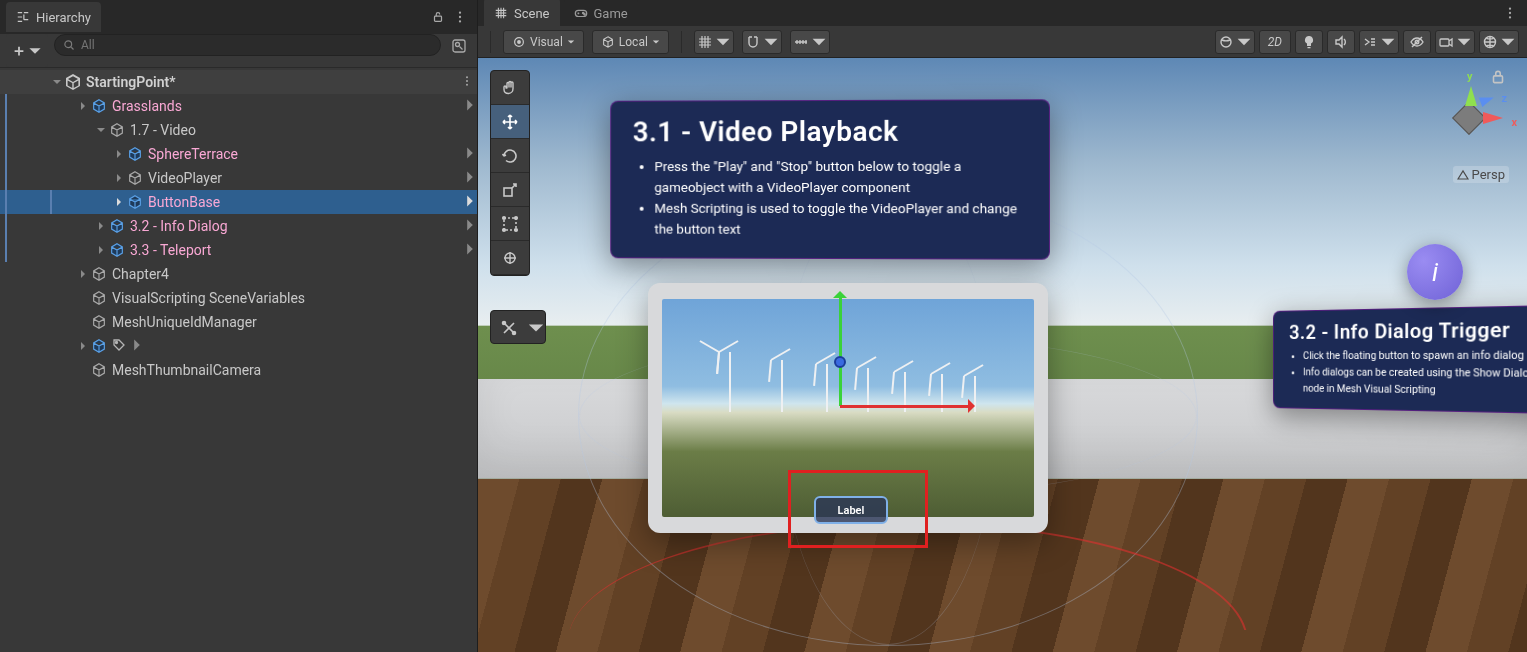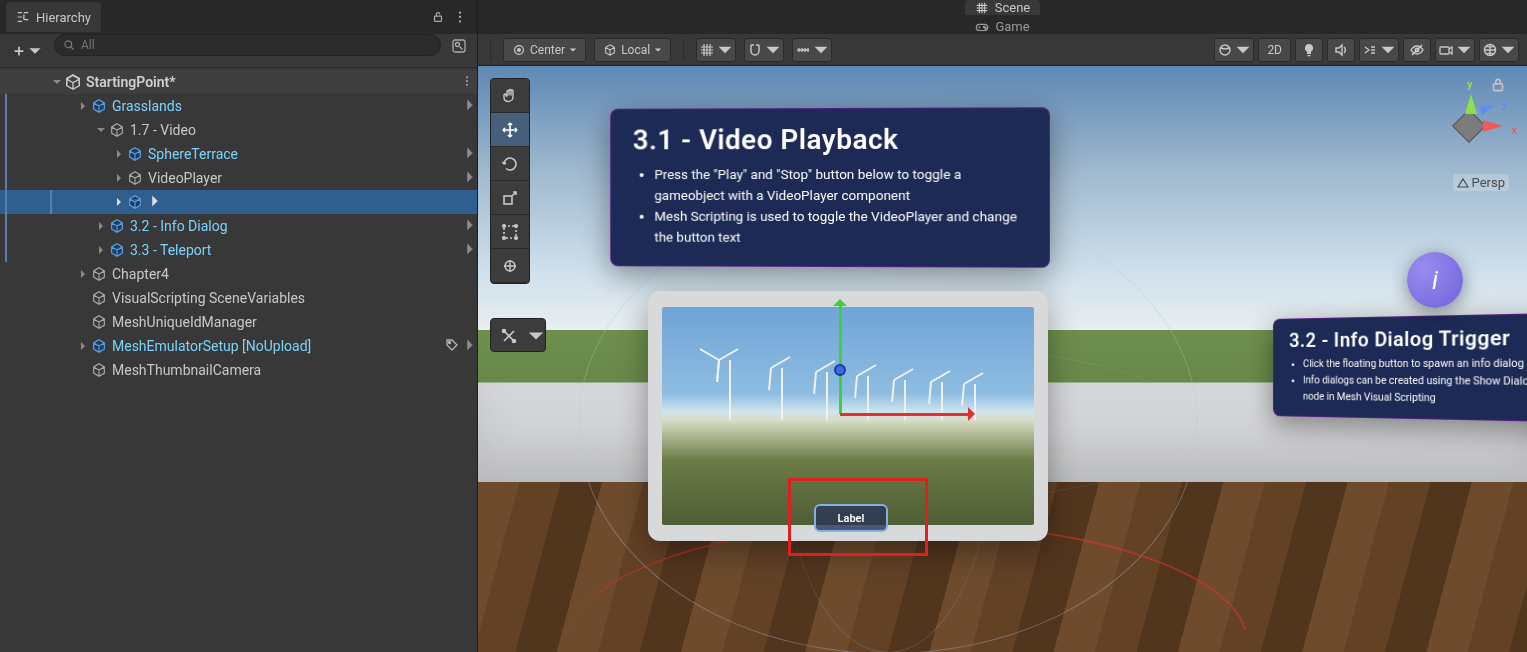--- a/index.html
+++ b/index.html
@@ -26,37 +26,37 @@
   .row { display:flex; align-items:center; height:24px; position:relative; }
   .row .indent { flex-shrink:0; }
   .row .foldout { width:14px; height:14px; flex-shrink:0; display:flex; align-items:center; justify-content:center; color:#8a8a8a; }
   .row .foldout.none { visibility:hidden; }
   .row .obj-icon { width:18px; height:18px; flex-shrink:0; margin-right:4px; display:flex; align-items:center; justify-content:center; }
   .row .label { flex:1; white-space:nowrap; overflow:hidden; text-overflow:ellipsis; }
   .row .chevron-r { width:14px; height:14px; color:#8a8a8a; }
   .row.scene { font-weight:600; color:#d0d0d0; background:#3f3f3f;}
   .row.selected { background:#2e5f8f; color:#fff; }
   .row.selected .foldout, .row.selected .chevron-r { color:#dcdcdc;}
-  .row.prefab .label { color:#7dd3fc; }
+  .row.prefab .label { color:#f9a8d4; }
   .row .kebab { color:#a9a9a9; padding:0 4px;}
   .row .tag-icon { color:#b4b4b4; margin-right:4px;}
   .bar-marker { position:absolute; left:0; top:0; bottom:0; width:3px; }
   .bar-marker.m1 { background:#5a7fb0; left:5px; width:2px;}
   .bar-marker.m2 { background:#5a7fb0; left:50px; width:2px;}
 
   
   .right { flex:1; height:100%; display:flex; flex-direction:column; background:#282828; }
-  .r-tabs { height:34px; display:flex; align-items:center; background:#282828; gap:4px; padding:0 6px;flex-direction:column;}
+  .r-tabs { height:26px; display:flex; align-items:center; background:#282828; gap:4px; padding:0 6px;}
   .r-tabs .tab.inactive { background:#282828; color:#9a9a9a;}
   .scene-toolbar { height:32px; background:#383838; display:flex; align-items:center; padding:0 8px; gap:8px; border-bottom:1px solid #222;}
   .pill { display:flex; align-items:center; gap:4px; height:24px; padding:0 8px; background:#484848; border:1px solid #2a2a2a; border-radius:3px; font-size:12px; color:#c8c8c8;}
   .pill svg { width:14px; height:14px; }
   .pill .caret { width:8px; height:8px; }
   .vsep { width:1px; height:22px; background:#2a2a2a; margin:0 4px;}
-  .tb-right { margin-left:auto; display:flex; align-items:center; gap:4px;}
+  .tb-right { margin-left:auto; display:flex; align-items:center; gap:4px;font-style:italic;}
   .tb-btn { width:28px; height:24px; display:flex; align-items:center; justify-content:center; background:#484848; border:1px solid #2a2a2a; border-radius:3px; color:#c8c8c8;}
   .tb-btn.text { width:auto; padding:0 8px; font-size:12px;}
   .tb-btn svg { width:16px; height:16px; }
   .tb-btn.split { width:40px; gap:2px;}
 
   .viewport { flex:1; position:relative; overflow:hidden; background:#000;}
 
   
   .sky { position:absolute; inset:0; background:linear-gradient(to bottom,#5e88b5 0%, #9fb9cf 18%, #cfe0ec 35%, #e8eef0 45%, #6e8f4e 45.1%, #5b7a3f 72%, #5a4630 72.1%, #4a3a28 100%);}
   .floor-wall { position:absolute; left:0; right:0; top:54%; bottom:0; }
@@ -278,20 +278,21 @@
           <div class="foldout ">
             <svg viewBox="0 0 10 10" width="10" height="10" fill="currentColor">
               <path d="M3 1l4 4-4 4z"></path>
             </svg>
           </div>
           <div class="obj-icon">
             <svg viewBox="0 0 18 18" width="16" height="16" fill="#1e3a5a" stroke="#5aa0e6" stroke-width="1.3">
               <path d="M9 2l6 3.5v7L9 16l-6-3.5v-7L9 2zM3 5.5l6 3.5 6-3.5M9 9v7"></path>
             </svg>
           </div>
+          <span class="label">ButtonBase</span>
           <span><svg class="chevron-r" viewBox="0 0 10 10" fill="currentColor">
               <path d="M3 1l4 4-4 4z"></path>
             </svg></span>
         </div>
         <div class="row prefab">
           <div class="bar-marker m1"></div>
           <div class="indent" style="width:94px"></div>
           <div class="foldout ">
             <svg viewBox="0 0 10 10" width="10" height="10" fill="currentColor">
               <path d="M3 1l4 4-4 4z"></path>
@@ -364,21 +365,20 @@
           <div class="foldout ">
             <svg viewBox="0 0 10 10" width="10" height="10" fill="currentColor">
               <path d="M3 1l4 4-4 4z"></path>
             </svg>
           </div>
           <div class="obj-icon">
             <svg viewBox="0 0 18 18" width="16" height="16" fill="#1e3a5a" stroke="#5aa0e6" stroke-width="1.3">
               <path d="M9 2l6 3.5v7L9 16l-6-3.5v-7L9 2zM3 5.5l6 3.5 6-3.5M9 9v7"></path>
             </svg>
           </div>
-          <span class="label">MeshEmulatorSetup [NoUpload]</span>
           <span class="tag-icon"><svg viewBox="0 0 14 14" width="14" height="14" fill="none" stroke="currentColor" stroke-width="1.3">
               <path d="M2 2h5l5 5-5 5-5-5V2z"></path>
               <circle cx="4.5" cy="4.5" r="1" fill="currentColor"></circle>
             </svg></span>
           <span><svg class="chevron-r" viewBox="0 0 10 10" fill="currentColor">
               <path d="M3 1l4 4-4 4z"></path>
             </svg></span>
         </div>
         <div class="row">
           <div class="indent" style="width:76px"></div>
@@ -420,21 +420,21 @@
       </div>
     </div>
 
     <div class="scene-toolbar">
       <div class="vsep"></div>
       <div class="pill">
         <svg viewBox="0 0 16 16" fill="none" stroke="currentColor" stroke-width="1.4">
             <circle cx="8" cy="8" r="5"></circle>
             <circle cx="8" cy="8" r="1.5" fill="currentColor"></circle>
           </svg>
-        <span>Center</span>
+        <span>Visual</span>
         <svg class="caret" viewBox="0 0 10 10" fill="currentColor">
             <path d="M1 3l4 4 4-4z"></path>
           </svg>
       </div>
       <div class="pill">
         <svg viewBox="0 0 16 16" fill="none" stroke="currentColor" stroke-width="1.2">
             <path d="M8 2l5 3v6l-5 3-5-3V5l5-3zM3 5l5 3 5-3M8 8v6"></path>
           </svg>
         <span>Local</span>
         <svg class="caret" viewBox="0 0 10 10" fill="currentColor">

